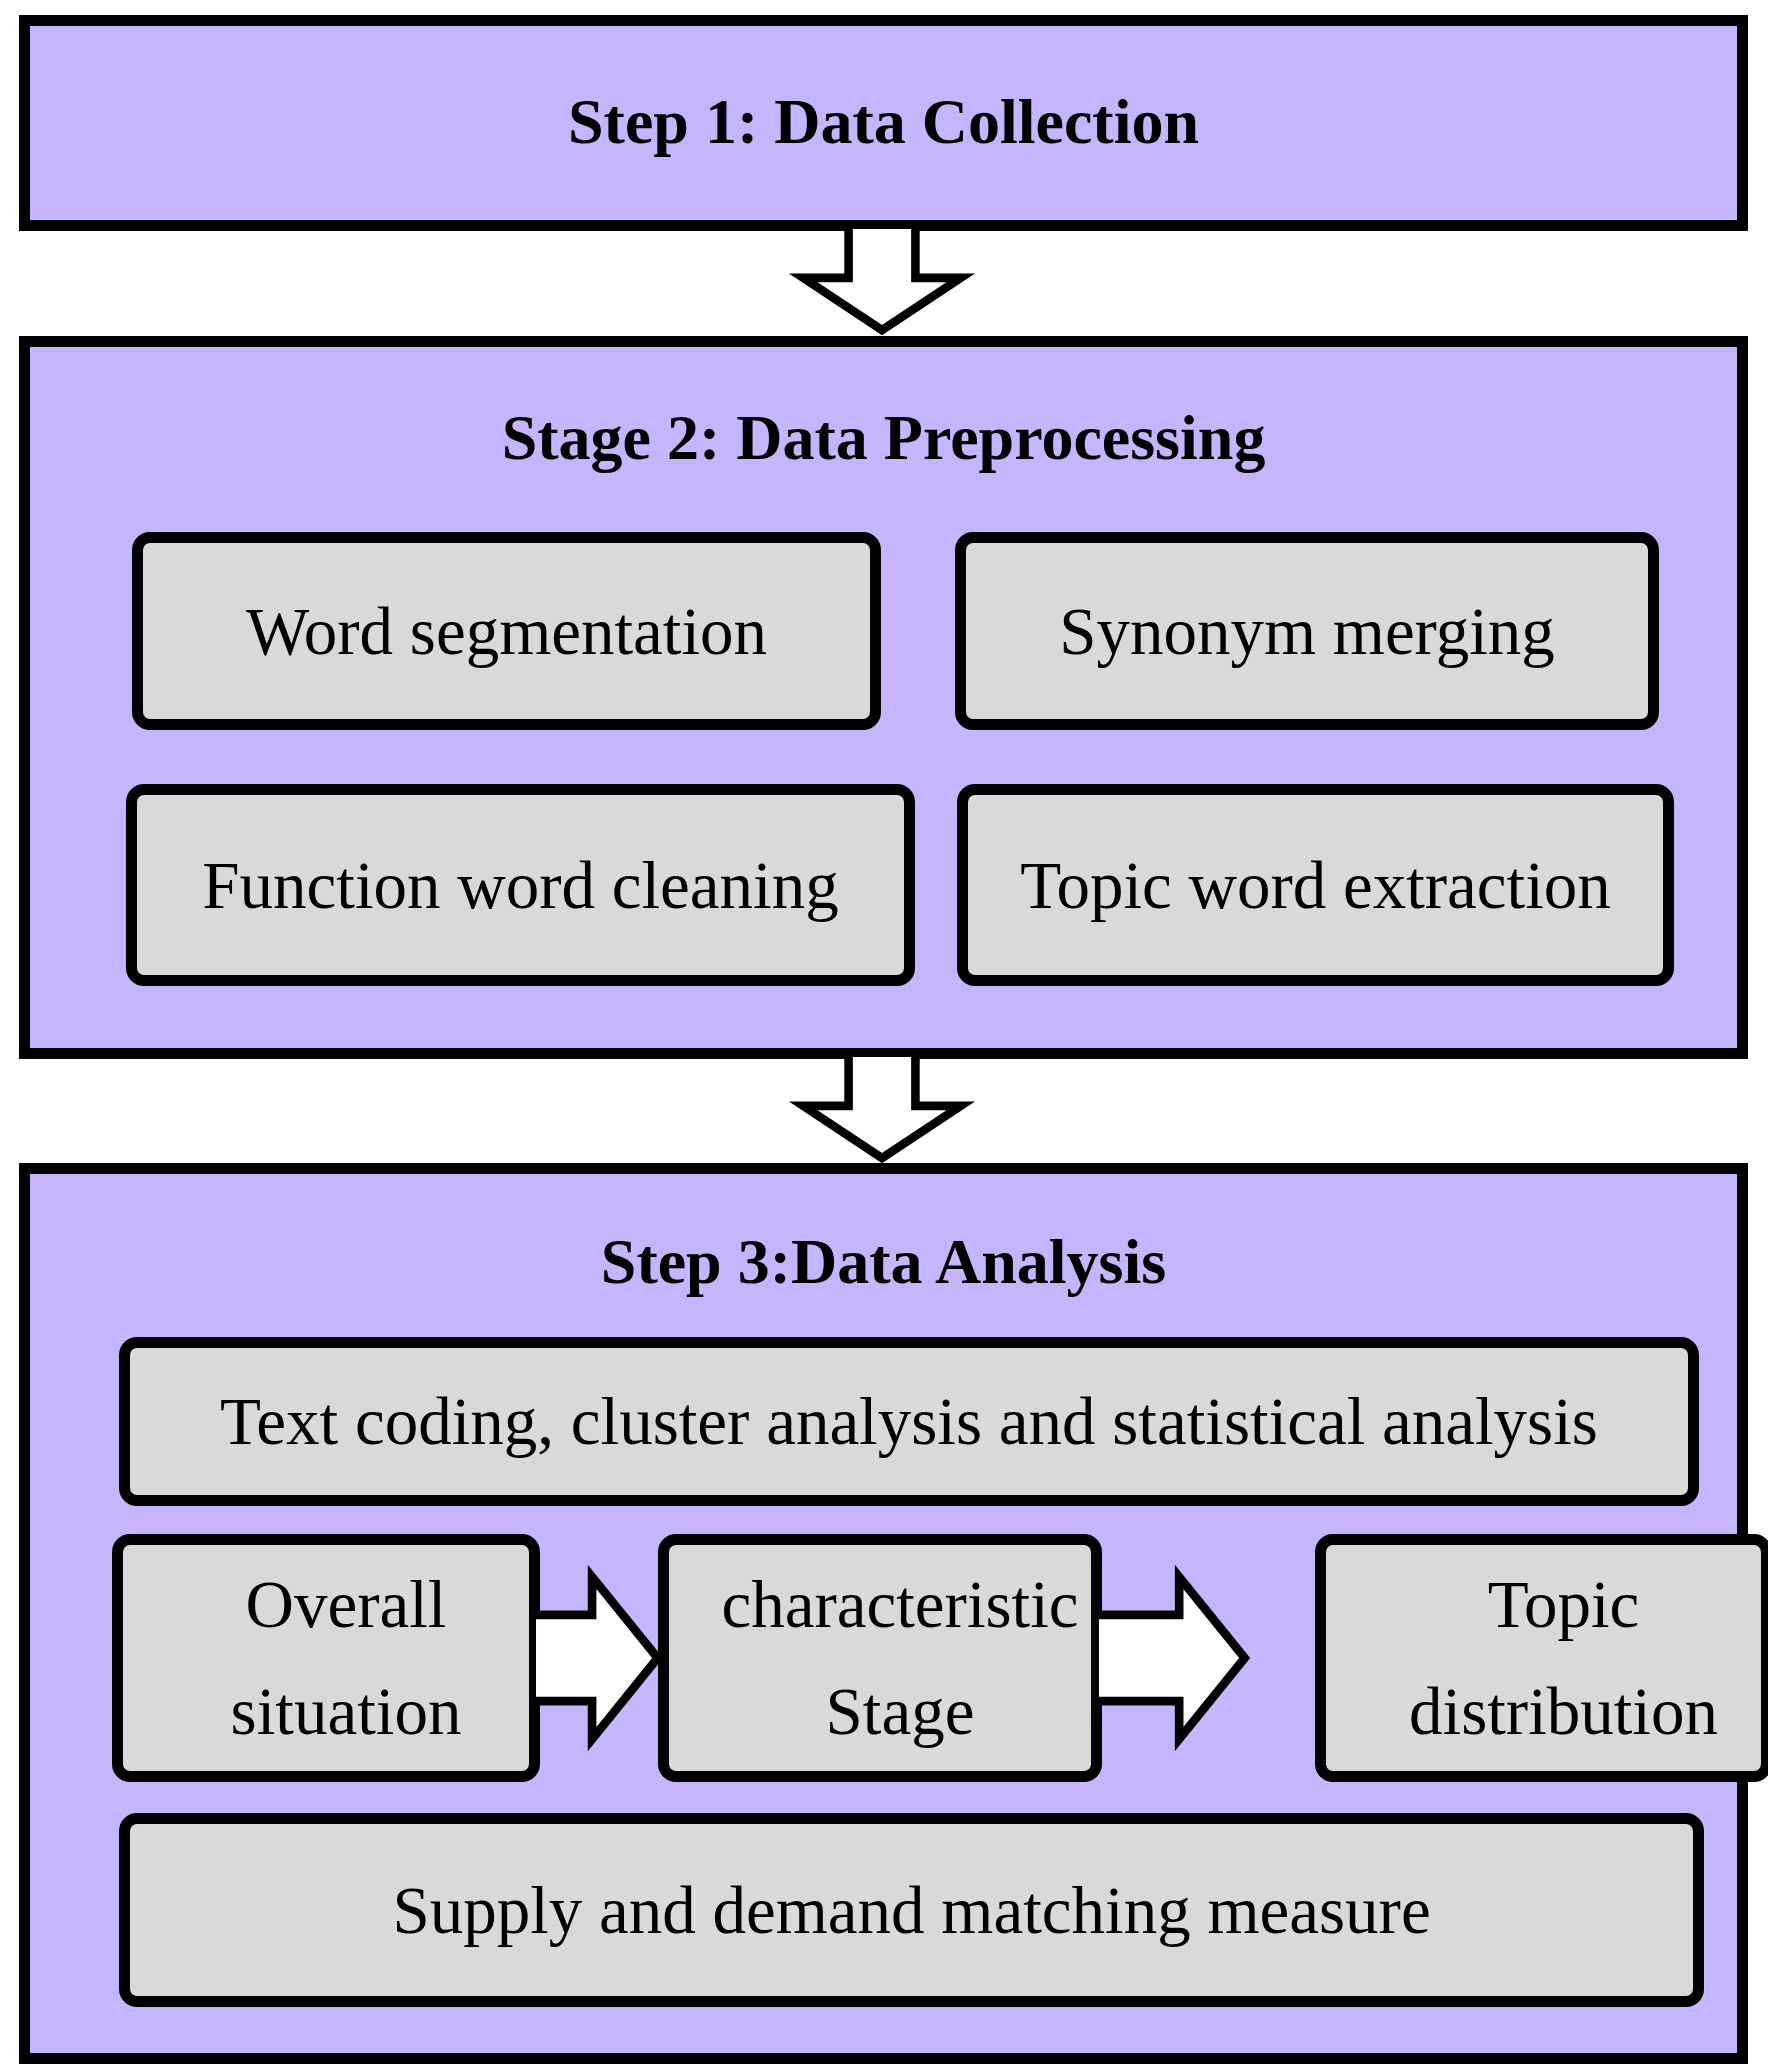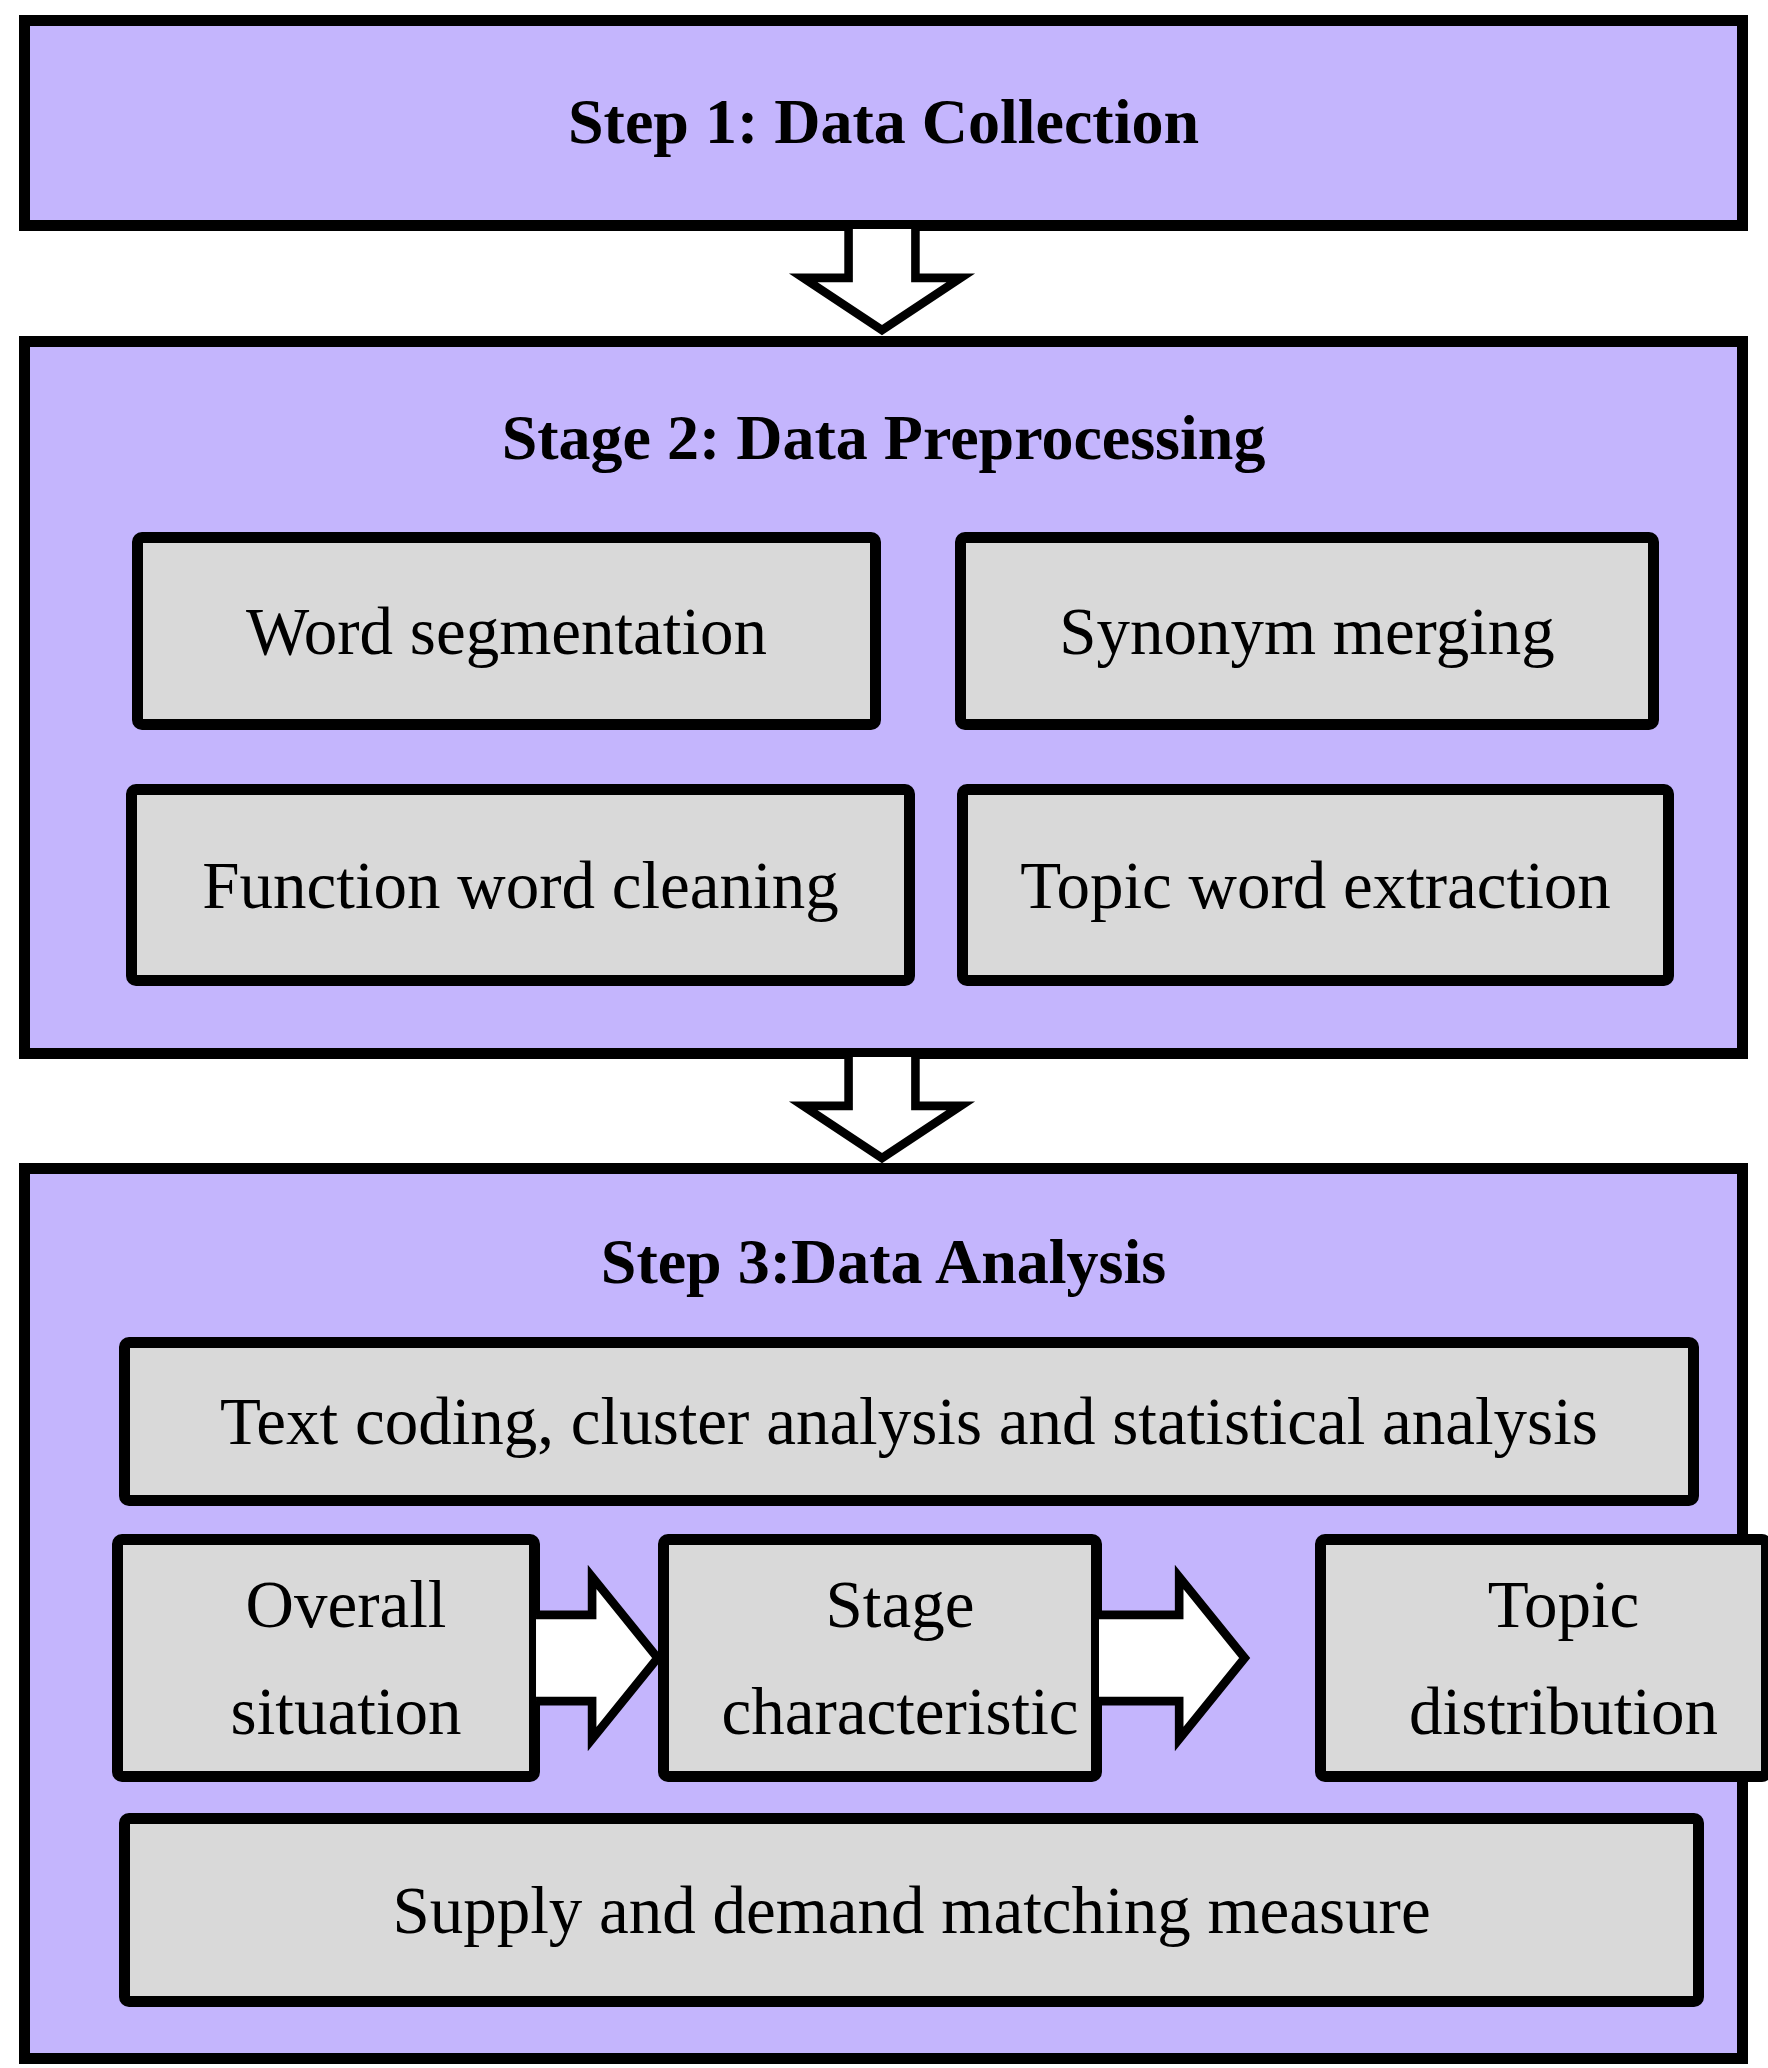--- a/index.html
+++ b/index.html
@@ -14,21 +14,21 @@
   .panel--step1{top:14.6px;height:216px;}
   .panel--step2{top:336px;height:723px;}
   .panel--step3{top:1163px;height:901px;}
   .panel-title{
     position:absolute;left:0;right:0;margin:0;text-align:center;
     font-weight:700;font-size:64px;line-height:1.2;letter-spacing:0;
   }
   .panel-title--vcenter{top:0;bottom:0;display:flex;align-items:center;justify-content:center;}
   .rbox{
     position:absolute;box-sizing:border-box;background:#d9d9d9;border:11.2px solid #000000;
-    border-radius:10px;display:flex;align-items:center;justify-content:center;
+    border-radius:18px;display:flex;align-items:center;justify-content:center;
     text-align:center;font-size:67px;line-height:1.2;white-space:nowrap;padding:0 5.2px;
   }
   .rbox--twoline{white-space:normal;line-height:1.6;}
   .rbox--twoline .ln{display:block;margin-left:40px;}
   .arrow{position:absolute;line-height:0;}
   .arrow svg{overflow:visible;display:block;}
 </style>
 </head>
 <body>
 
@@ -85,22 +85,22 @@
     </div>
 
     <div class="arrow" style="left:506px;top:396px;">
       <svg width="126" height="176" viewBox="0 0 146 204" xmlns="http://www.w3.org/2000/svg">
         <path d="M0,52 L65,52 L65,8 L141,102 L65,196 L65,152 L0,152" fill="#ffffff" stroke="#000000" stroke-width="10"></path>
       </svg>
     </div>
 
     <div class="rbox rbox--twoline" style="left:628px;top:360px;width:444px;height:248px;">
       <span>
+        <span class="ln">characteristic</span>
         <span class="ln">Stage</span>
-        <span class="ln">characteristic</span>
       </span>
     </div>
 
     <div class="arrow" style="left:1069px;top:396px;">
       <svg width="150" height="176" viewBox="0 0 174 204" xmlns="http://www.w3.org/2000/svg">
         <path d="M0,52 L93,52 L93,8 L169,102 L93,196 L93,152 L0,152" fill="#ffffff" stroke="#000000" stroke-width="10"></path>
       </svg>
     </div>
 
     <div class="rbox rbox--twoline" style="left:1285px;top:360px;width:457px;height:248px;">

